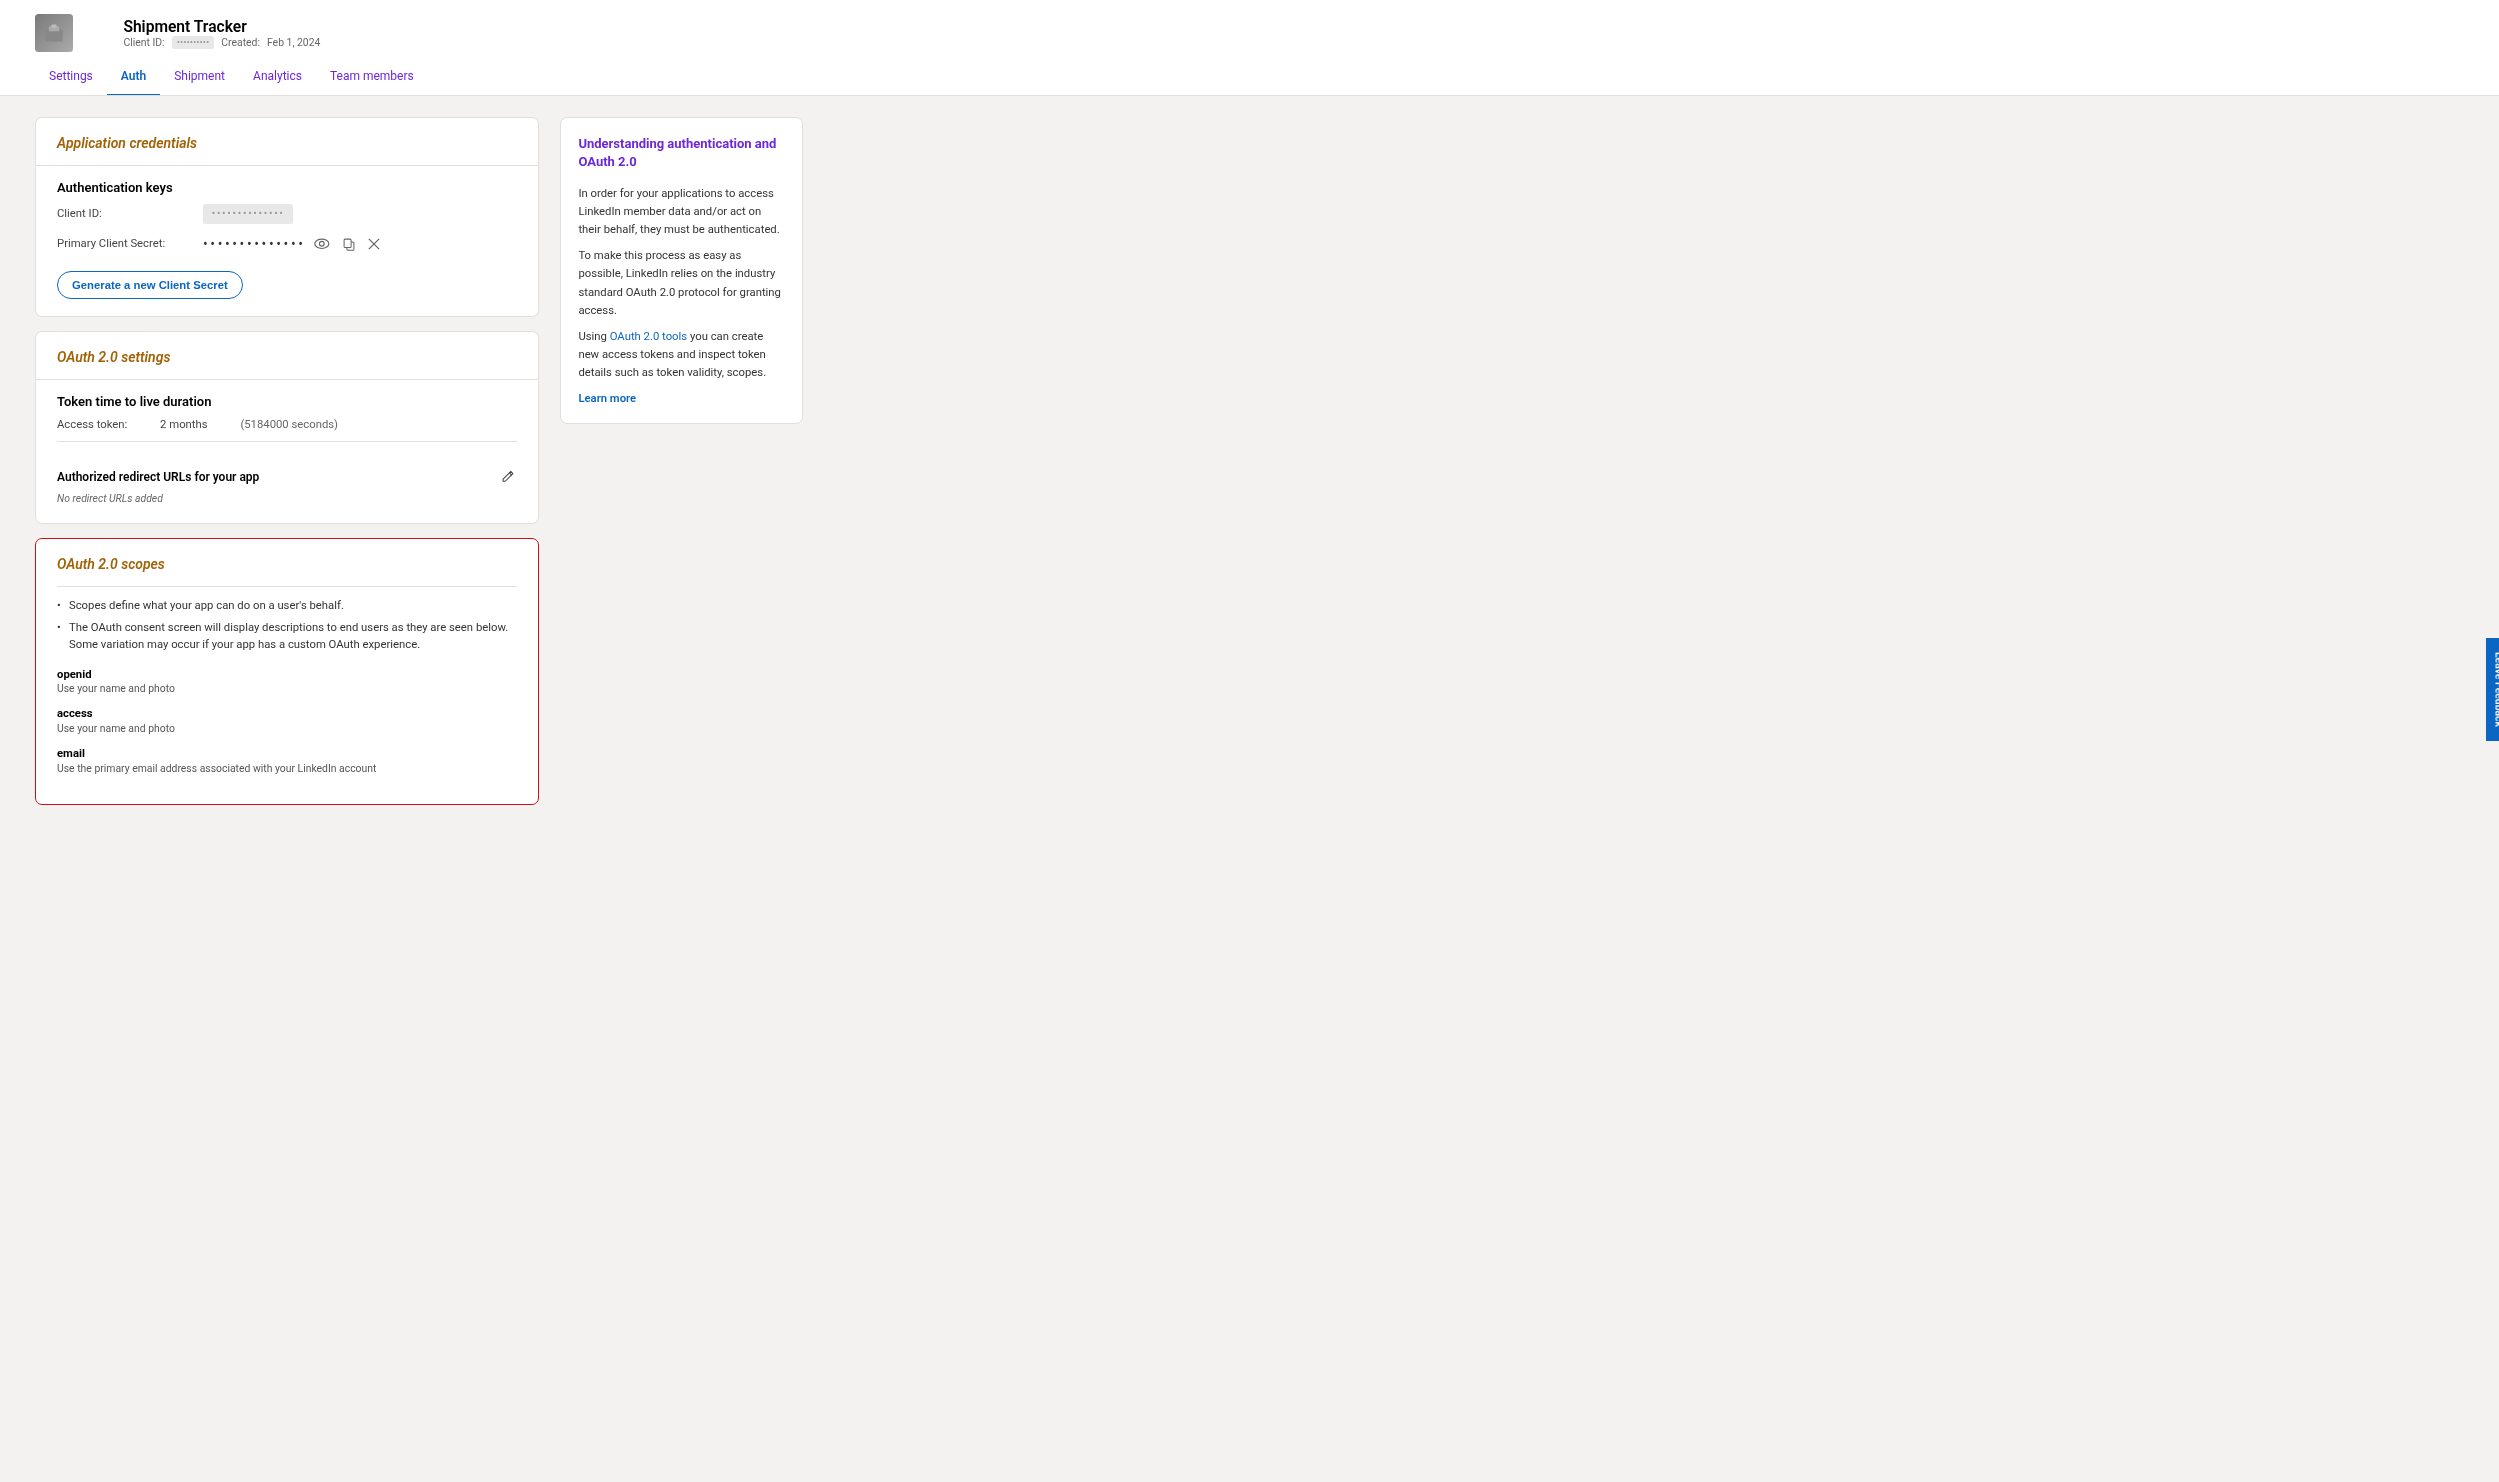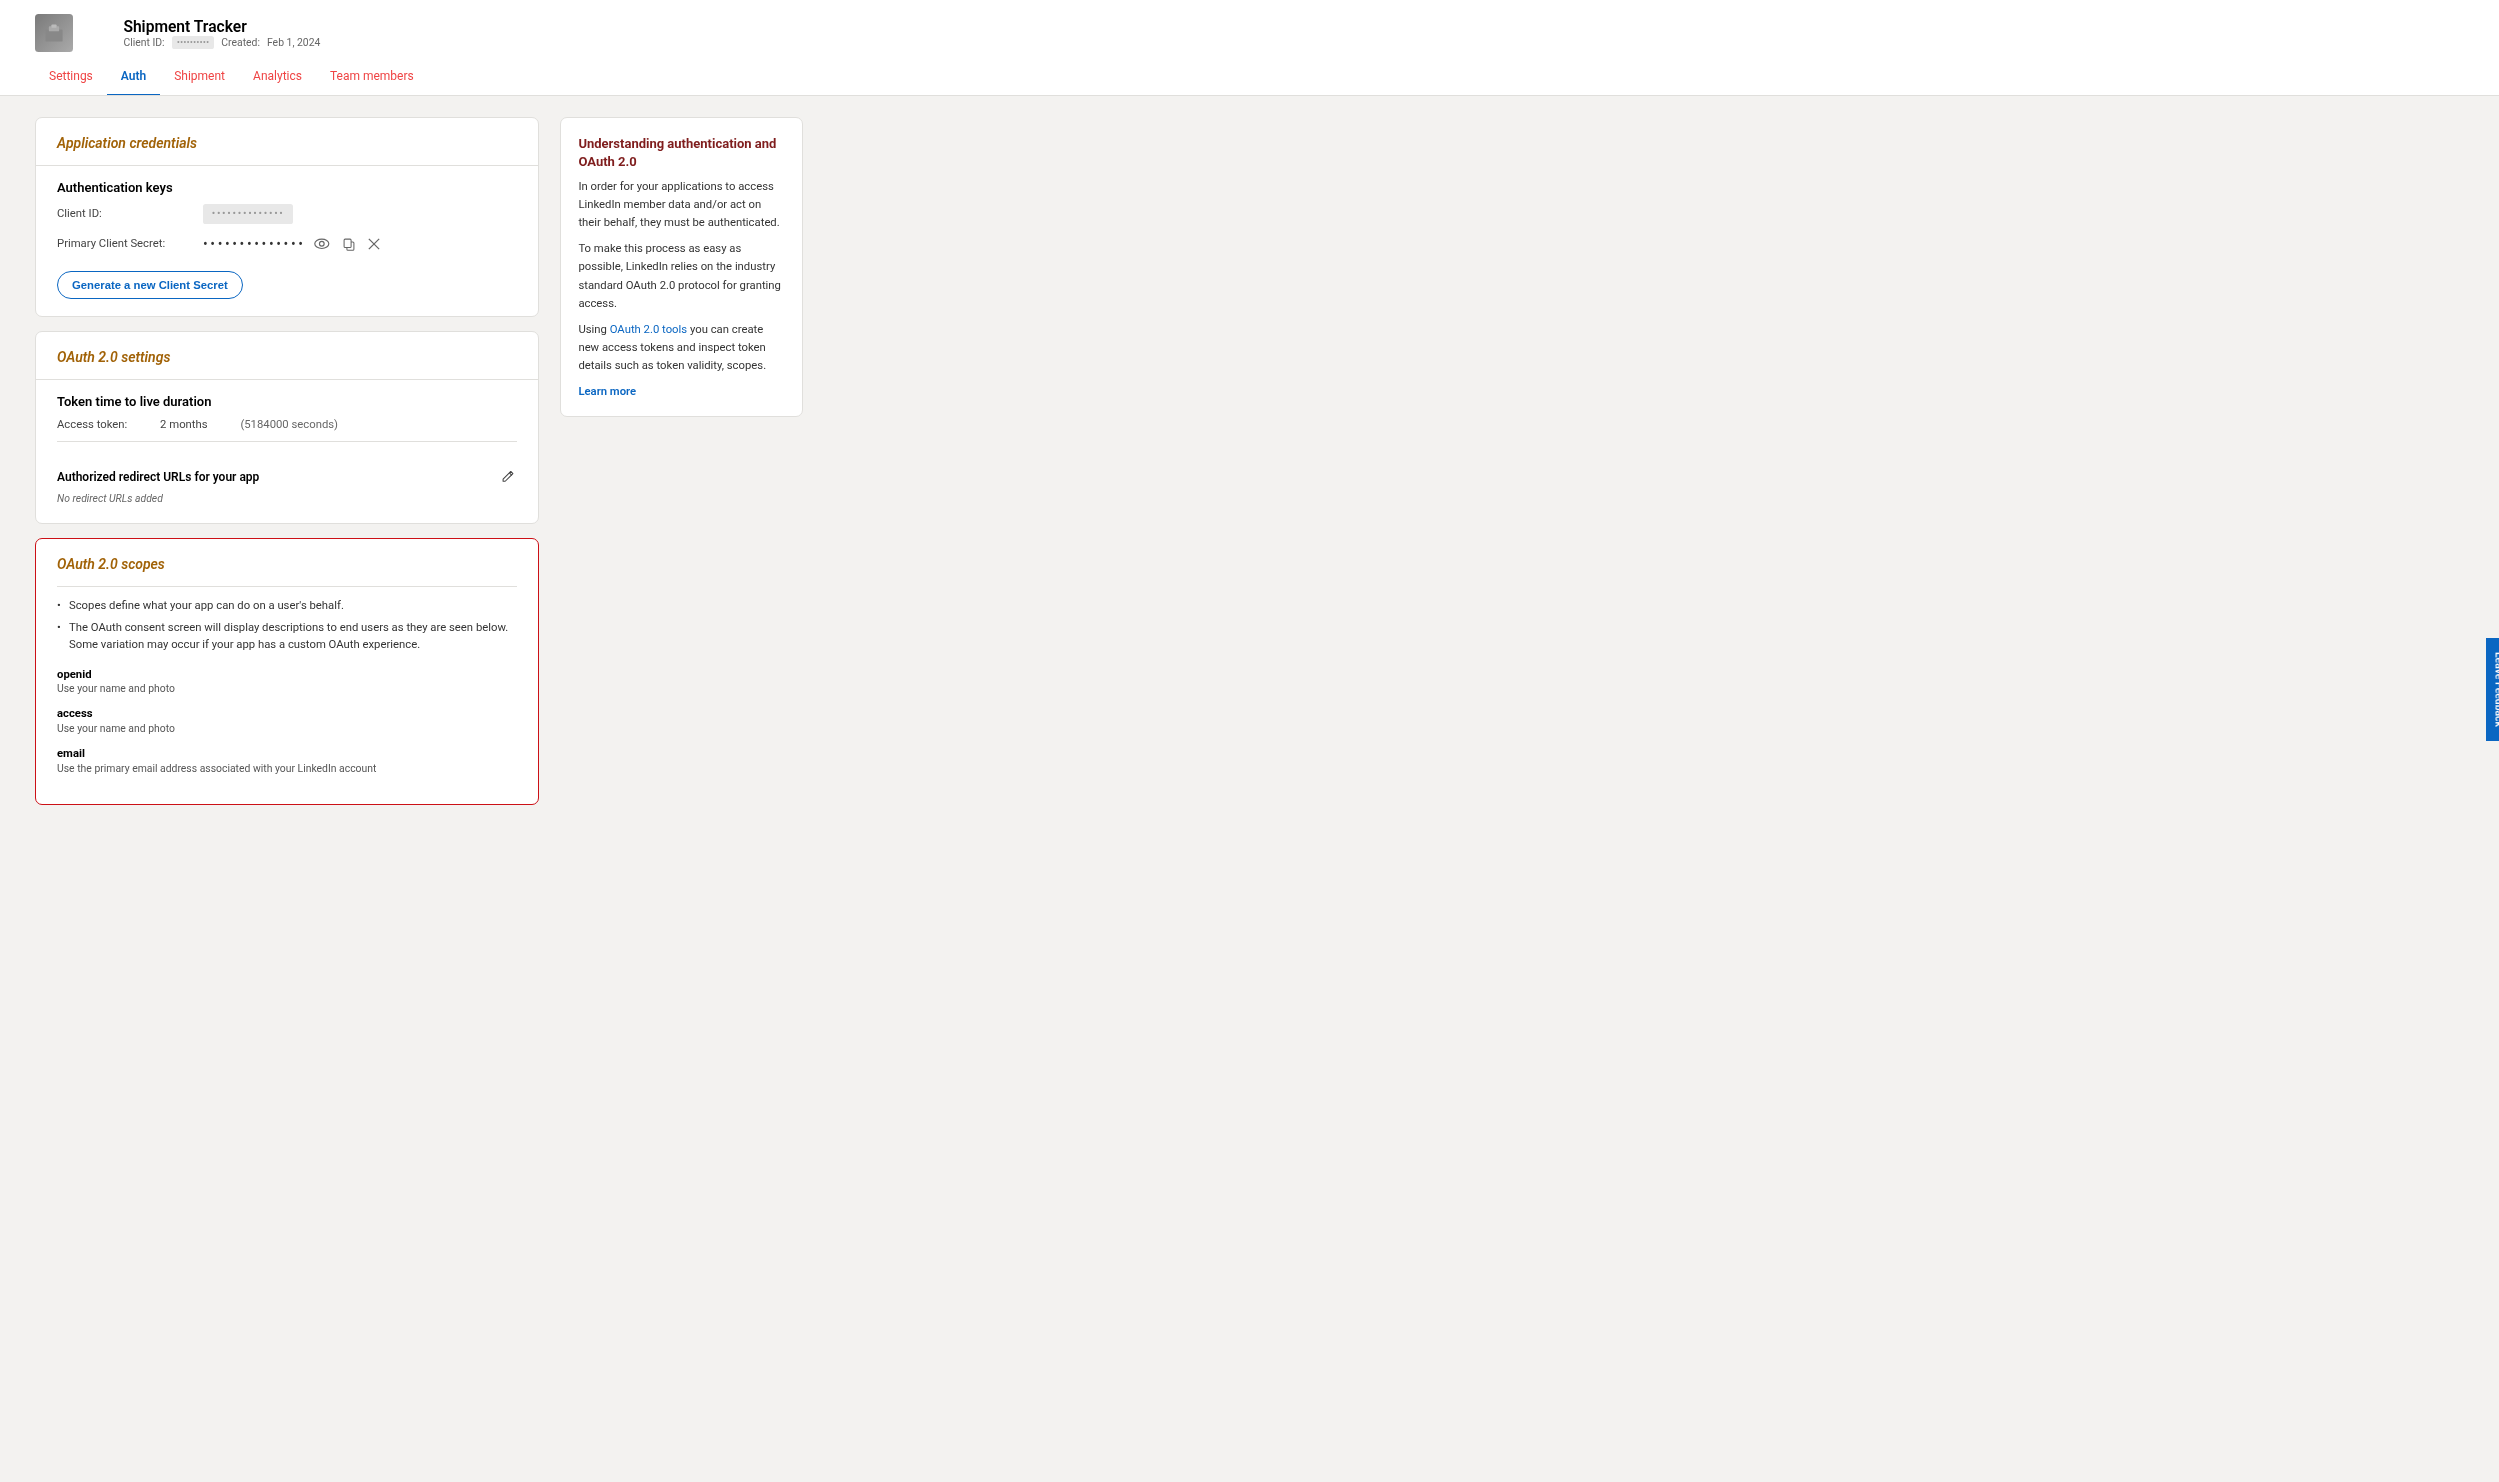--- a/index.html
+++ b/index.html
@@ -68,21 +68,21 @@
     
     .nav-tabs {
       display: flex;
       gap: 0;
       border-bottom: none;
     }
     .nav-tab {
       padding: 10.4px 14px;
       cursor: pointer;
       font-size: 12px;
-      color: #ef4444;
+      color: #6d28d9;
       border-bottom: 1.7px solid transparent;
       text-decoration: none;
     }
     .nav-tab.active {
       color: #0a66c2;
       border-bottom: 1.7px solid #0a66c2;
       font-weight: 600;
     }
 
     
@@ -279,22 +279,22 @@
     
     .help-panel {
       background: #fff;
       border: 0.9px solid #e0dfdc;
       border-radius: 7px;
       padding: 17.4px;
     }
     .help-title {
       font-size: 13px;
       font-weight: 700;
-      color: #7f1d1d;
-      margin-bottom: 6px;
+      color: #6d28d9;
+      margin-bottom: 13px;
       line-height: 1.4;
     }
     .help-text {
       font-size: 11.3px;
       color: #333;
       line-height: 1.6;
       margin-bottom: 8.7px;
     }
     .help-link {
       color: #0a66c2;

